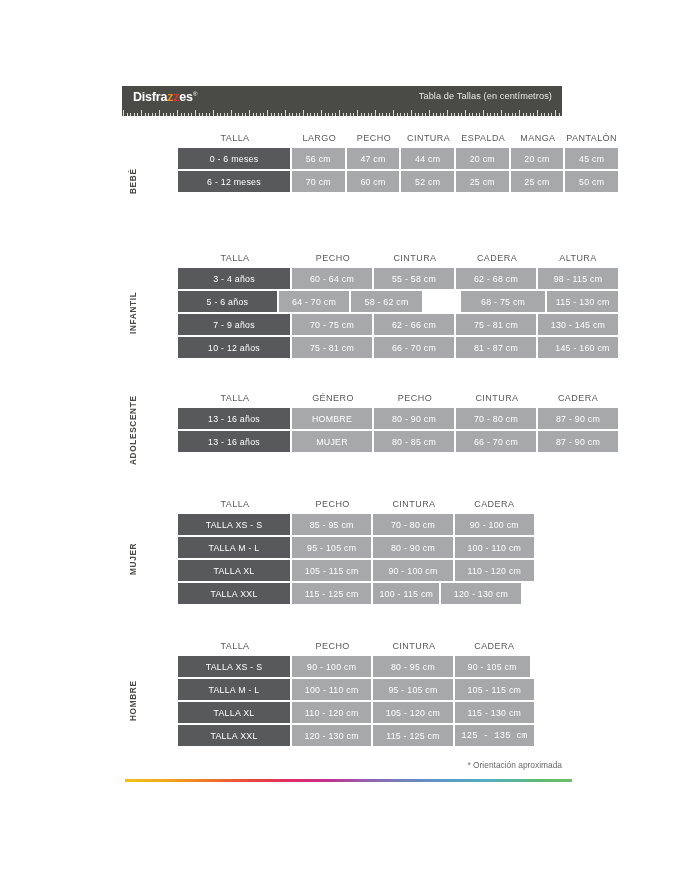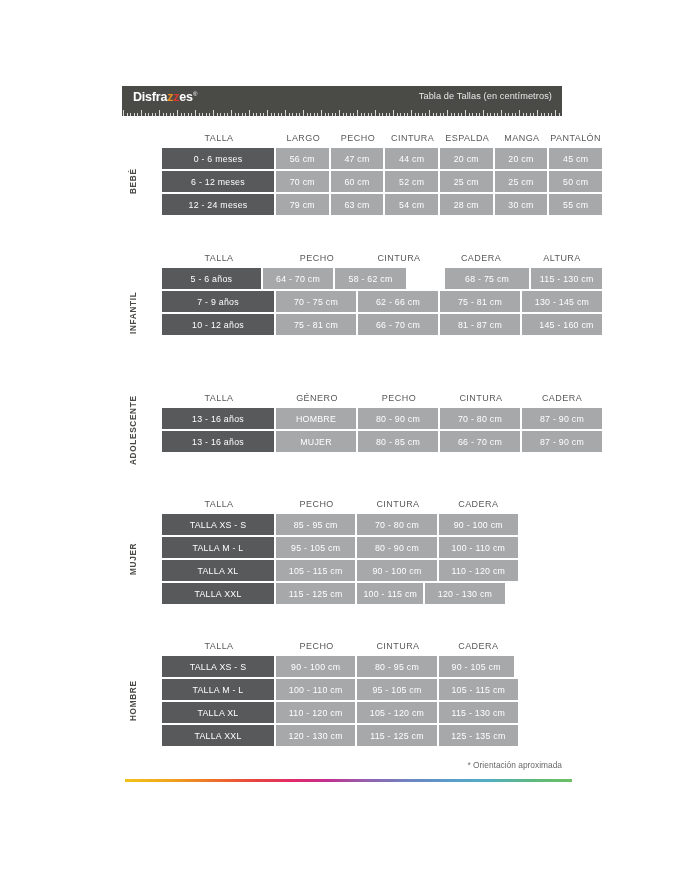--- a/index.html
+++ b/index.html
@@ -95,21 +95,21 @@
     transform: rotate(180deg);
     font-size: 8.2px;
     font-weight: bold;
     letter-spacing: 0.7px;
     color: #4a4a47;
     white-space: nowrap;
   }
 
   .grid {
     position: absolute;
-    left: 40px;
+    left: 56px;
     top: 0;
   }
 
   .grid .hdr-row,
   .grid .data-row {
     display: flex;
     width: 100%;
   }
 
   .grid .hdr-row { height: 20px; }
@@ -334,42 +334,40 @@
           </div>
           <div class="data-row">
             <div class="cell size" style="width: 112px;">6 - 12 meses</div>
             <div class="cell value" style="width: 52.6667px;">70 cm</div>
             <div class="cell value" style="width: 52.6667px;">60 cm</div>
             <div class="cell value" style="width: 52.6667px;">52 cm</div>
             <div class="cell value" style="width: 52.6667px;">25 cm</div>
             <div class="cell value" style="width: 52.6667px;">25 cm</div>
             <div class="cell value" style="width: 52.6667px;">50 cm</div>
           </div>
-          <div class="data-row">
-            <div class="cell size" style="width: 112px;">12 - 24 meses</div>
-            <div class="cell value" style="width: 52.6667px;">79 cm</div>
-            <div class="cell value" style="width: 52.6667px;">63 cm</div>
-            <div class="cell value" style="width: 52.6667px;">54 cm</div>
-            <div class="cell value" style="width: 52.6667px;">28 cm</div>
-            <div class="cell value" style="width: 52.6667px;">30 cm</div>
-            <div class="cell value" style="width: 52.6667px;">55 cm</div>
-          </div>
         </div>
       </div>
       <div class="table-block" style="top: 248px; width: 478px; height: 110px;">
         <div class="vlabel" style="top: 20px; height: 90px;">INFANTIL</div>
         <div class="grid" style="width: 440px;">
           <div class="hdr-row">
             <div class="hdr-cell" style="width: 114px;">TALLA</div>
             <div class="hdr-cell" style="width: 82px;">PECHO</div>
             <div class="hdr-cell" style="width: 82px;">CINTURA</div>
             <div class="hdr-cell" style="width: 82px;">CADERA</div>
             <div class="hdr-cell" style="width: 80px;">ALTURA</div>
           </div>
           <div class="data-row">
+            <div class="cell size" style="width: 112px;">3 - 4 años</div>
+            <div class="cell value" style="width: 80px;">60 - 64 cm</div>
+            <div class="cell value" style="width: 80px;">55 - 58 cm</div>
+            <div class="cell value" style="width: 80px;">62 - 68 cm</div>
+            <div class="cell value" style="width: 80px;">98 - 115 cm</div>
+          </div>
+          <div class="data-row">
             <div class="cell size" style="width: 112px;">5 - 6 años</div>
             <div class="cell value" style="width: 80px;">64 - 70 cm</div>
             <div class="cell value" style="width: 80px;">58 - 62 cm</div>
             <div class="cell value" style="width: 96px; margin-left: 37px;">68 - 75 cm</div>
             <div class="cell value" style="width: 80px;">115 - 130 cm</div>
           </div>
           <div class="data-row">
             <div class="cell size" style="width: 112px;">7 - 9 años</div>
             <div class="cell value" style="width: 80px;">70 - 75 cm</div>
             <div class="cell value" style="width: 80px;">62 - 66 cm</div>
@@ -470,21 +468,21 @@
           <div class="data-row">
             <div class="cell size" style="width: 112px;">TALLA XL</div>
             <div class="cell value" style="width: 79.3333px;">110 - 120 cm</div>
             <div class="cell value" style="width: 79.3333px;">105 - 120 cm</div>
             <div class="cell value" style="width: 79.3333px;">115 - 130 cm</div>
           </div>
           <div class="data-row">
             <div class="cell size" style="width: 112px;">TALLA XXL</div>
             <div class="cell value" style="width: 79.3333px;">120 - 130 cm</div>
             <div class="cell value" style="width: 79.3333px;">115 - 125 cm</div>
-            <div class="cell value" style="width: 79.3333px;">125 - 135 cm</div>
+            <div class="cell value" style="width: 79.3333px; font-family: Liberation Mono, monospace;">125 - 135 cm</div>
           </div>
         </div>
       </div>
     </div>
 
   <div id="footnote">* Orientación aproximada</div>
   <div id="rainbow"></div>
 
 </div>
 

